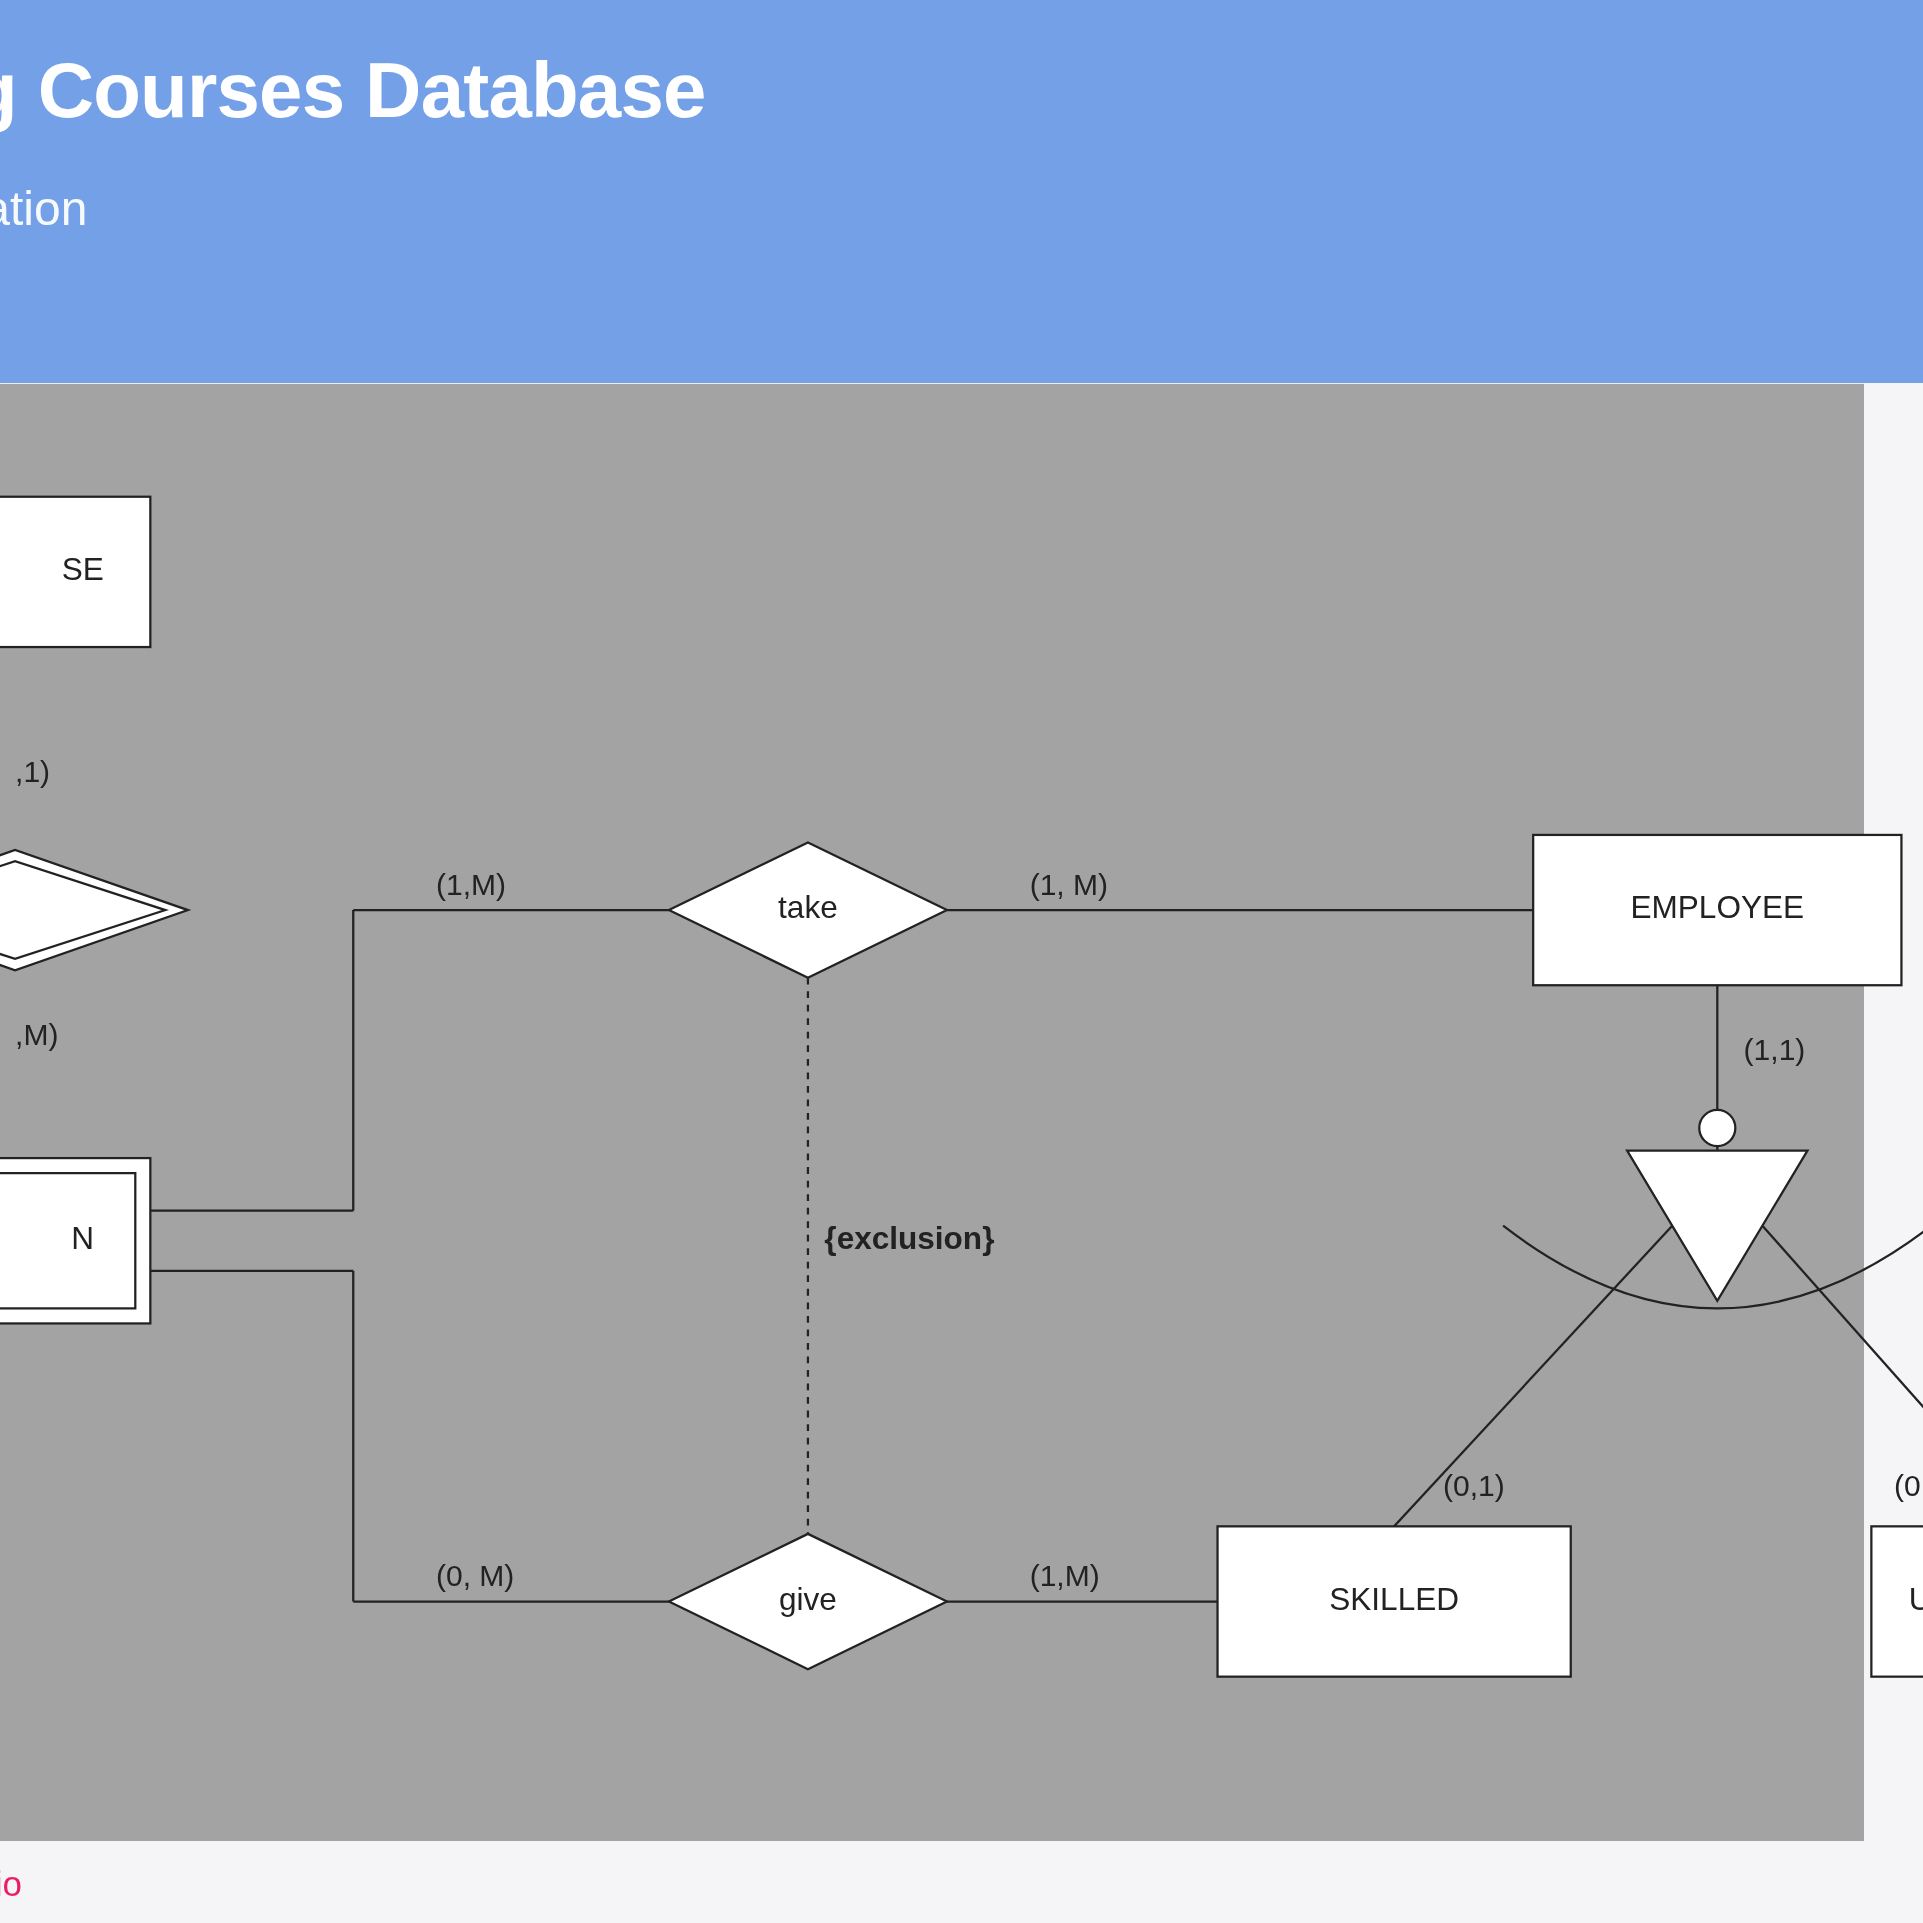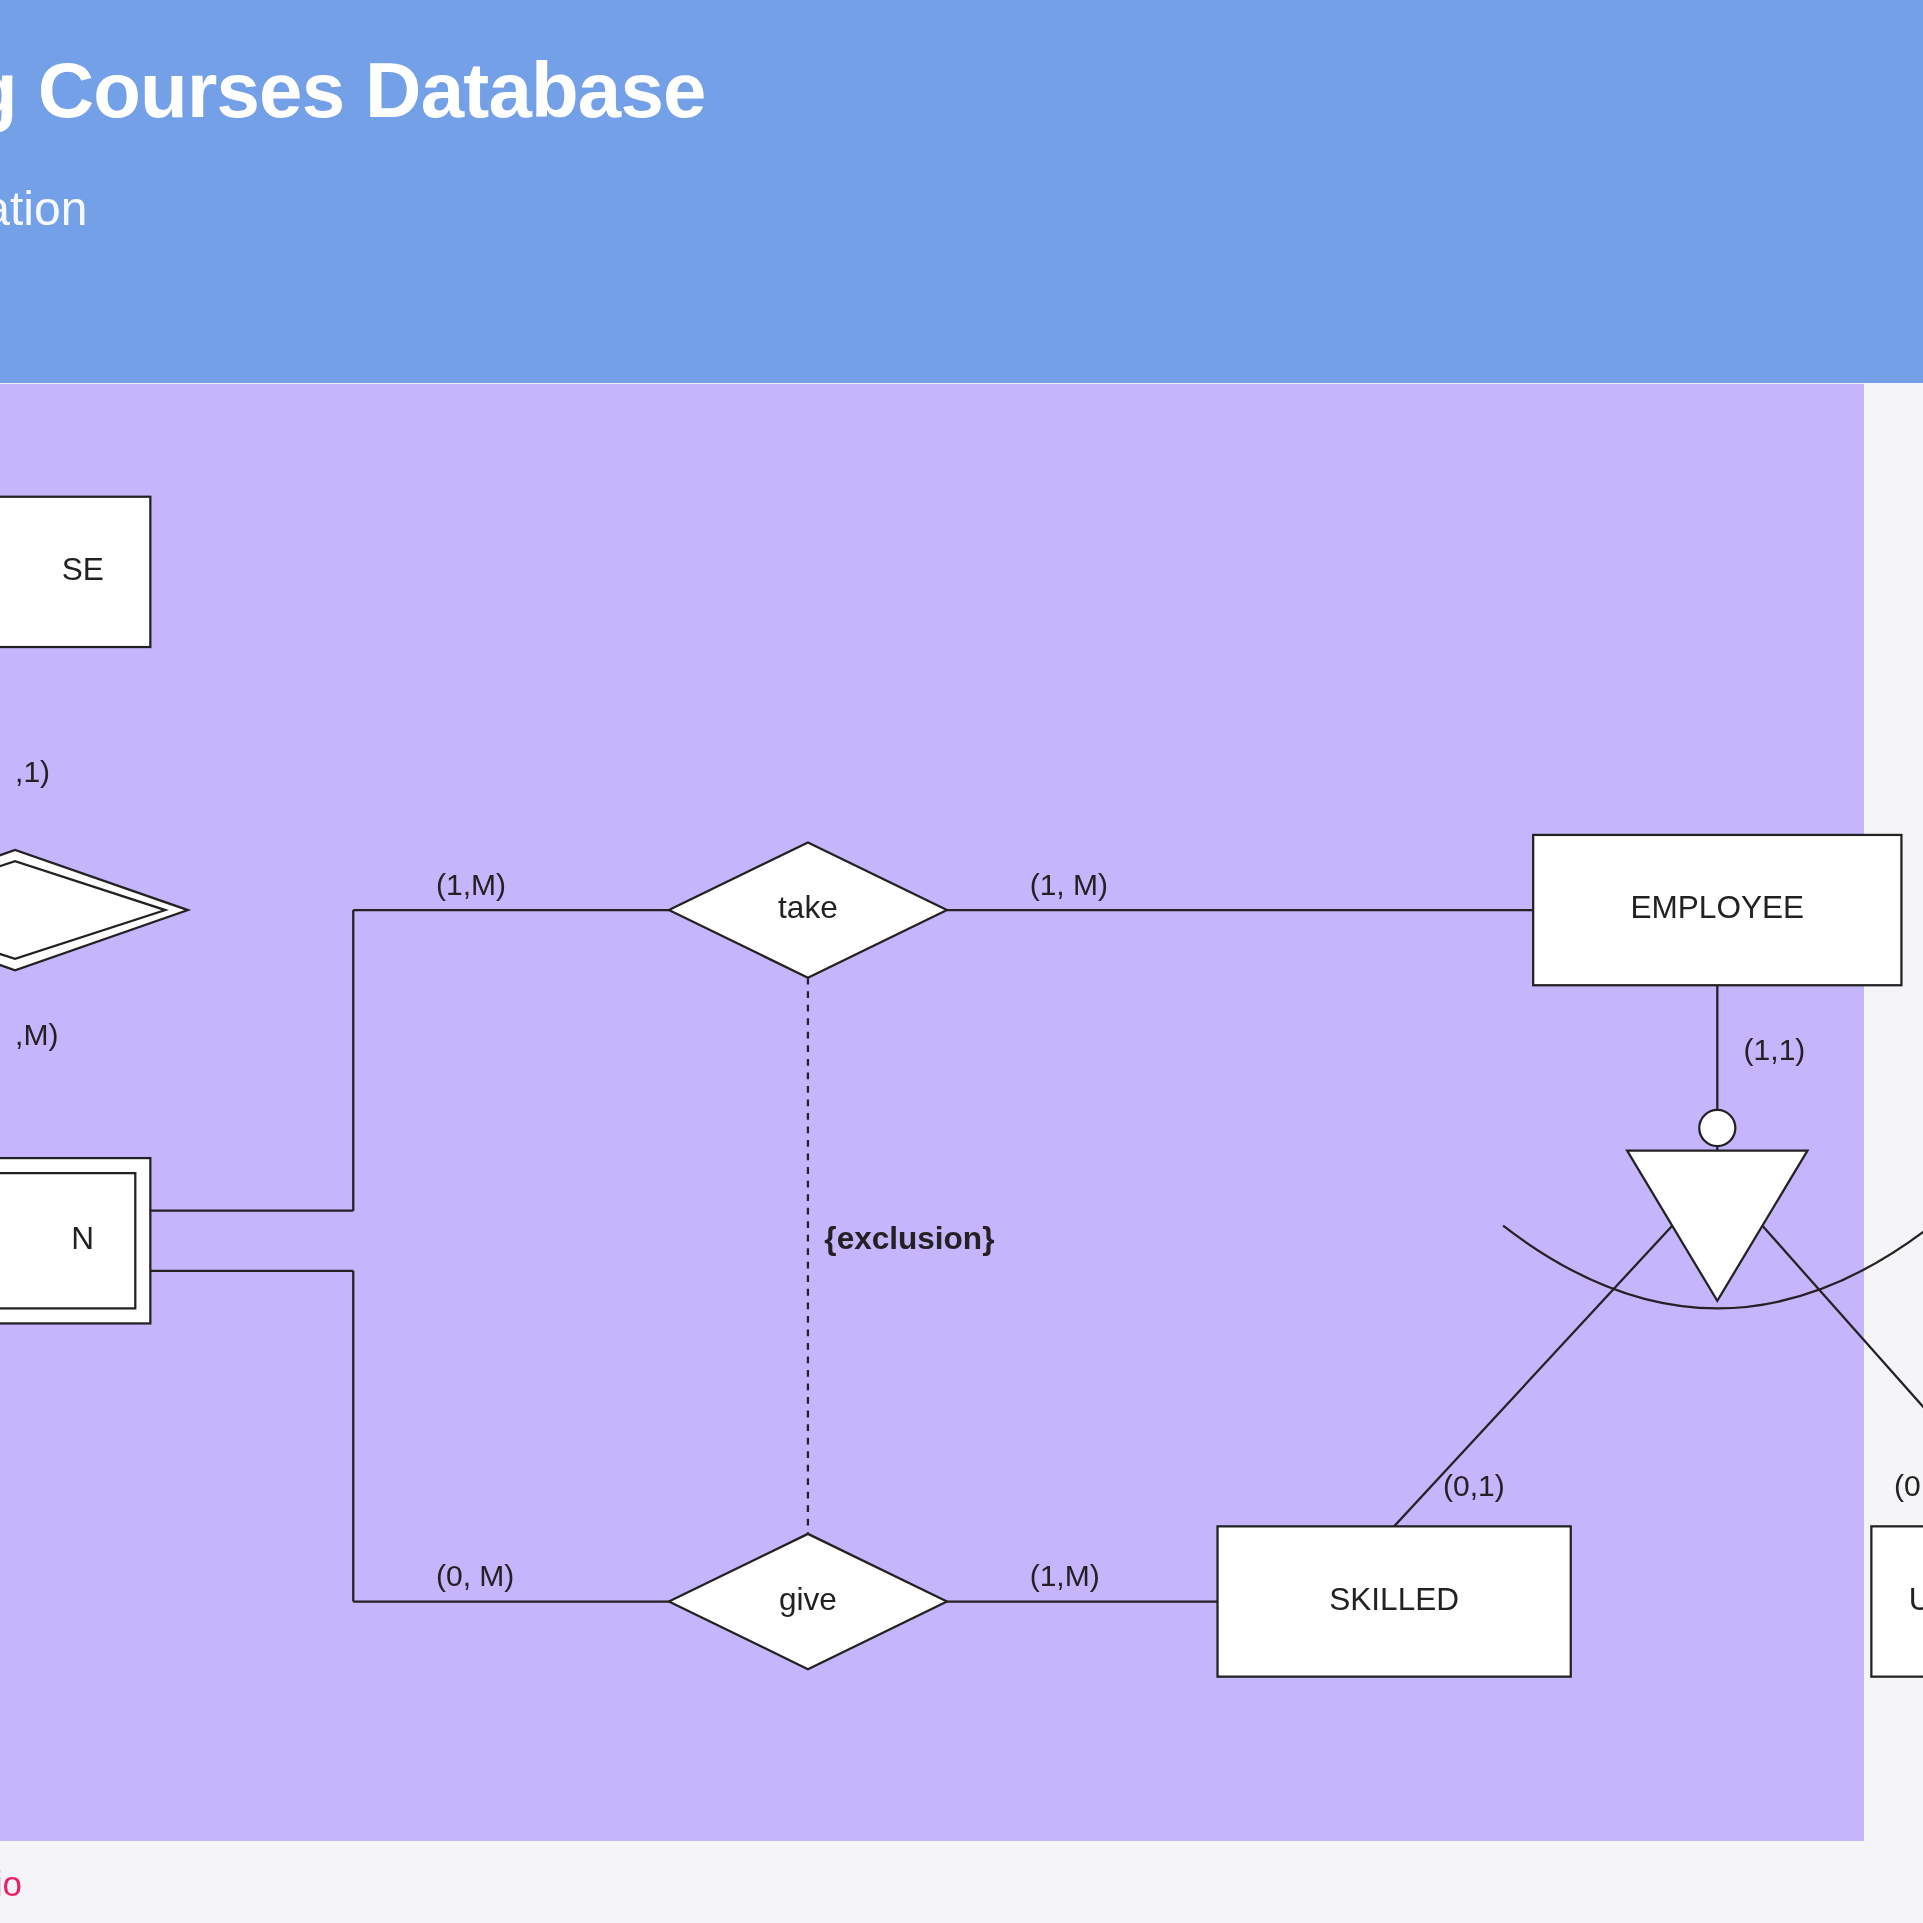--- a/index.html
+++ b/index.html
@@ -25,21 +25,21 @@
   }
   .subtitle {
     font-size: 48px;
     font-weight: 400;
     margin-top: 45px;
     margin-left: -30px;
     opacity: 0.95;
     white-space: nowrap;
   }
   .canvas-wrap {
-    background: #c4b5fd;
+    background: #a3a3a3;
     margin: 0;
     position: relative;
     width: 1864px;
     height: 1458px;
     border-top: 1.5px solid #eee;
   }
   svg { display: block; }
   .footer {
     position: absolute;
     top: 1864px;

